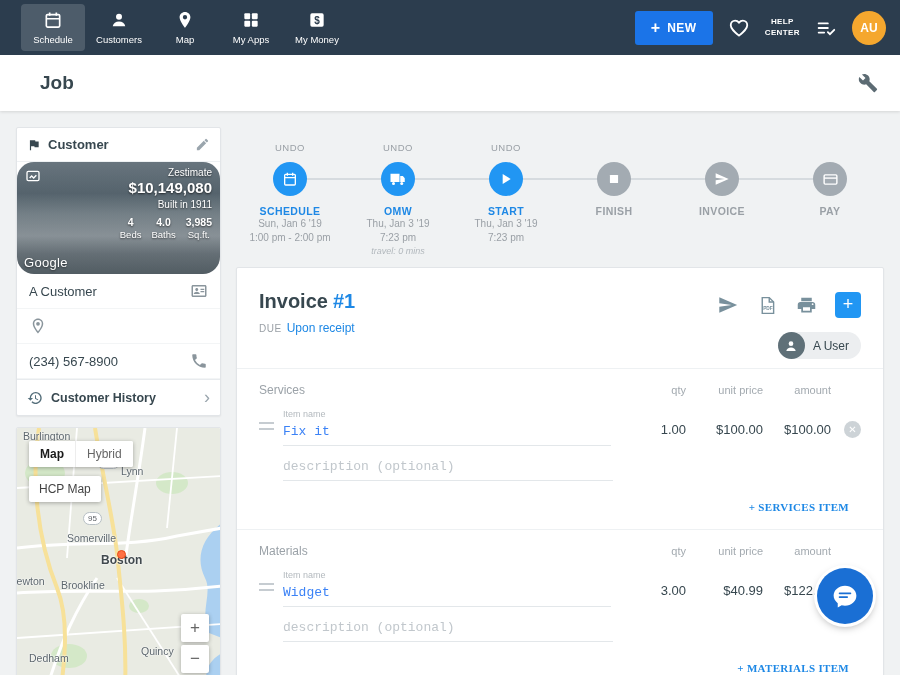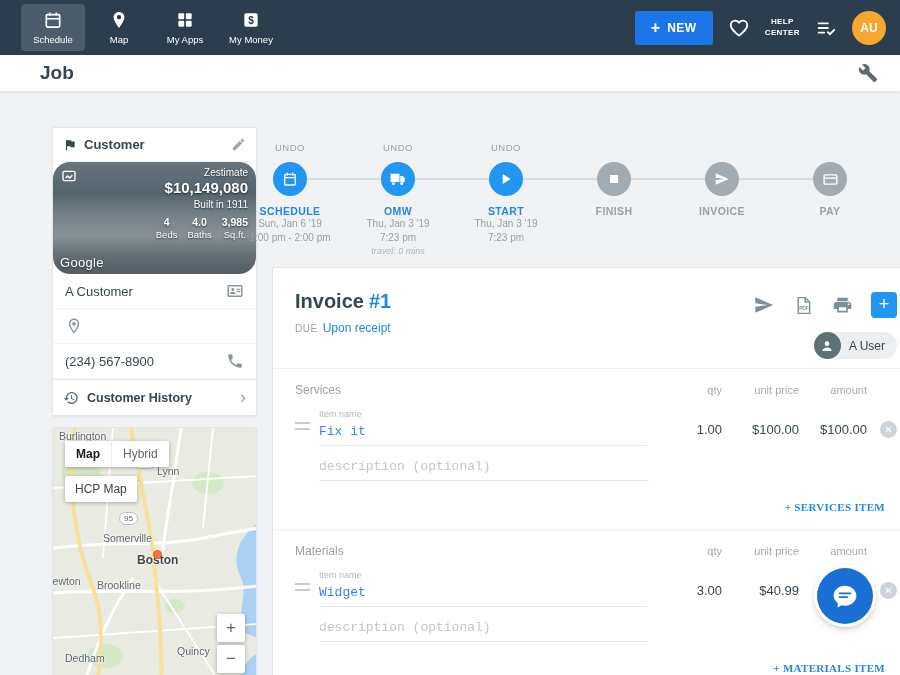--- a/index.html
+++ b/index.html
@@ -21,27 +21,27 @@
   .nav-right { margin-left:auto; display:flex; align-items:center; gap:15px; padding-right:14px; }
   .new-btn { display:flex; align-items:center; justify-content:center; gap:7px; width:78px; height:34px;
     background:#1b74e8; border:none; border-radius:3px; color:#fff; cursor:pointer; }
   .new-plus::before { content:"+"; font-size:16px; font-weight:bold; color:#fff; line-height:1; }
   .new-label { font-size:12px; font-weight:bold; letter-spacing:.5px; }
   .help-center { text-align:center; color:#fff; font-size:8px; font-weight:bold; letter-spacing:.4px; line-height:1.3; cursor:pointer; }
   .avatar { width:34px; height:34px; border-radius:50%; background:#f5a72e; color:#fff; font-size:12px;
     font-weight:bold; display:flex; align-items:center; justify-content:center; cursor:pointer; }
 
   
-  .jobbar { position:absolute; top:55px; left:0; right:0; height:36px; background:#fff;
+  .jobbar { position:absolute; top:55px; left:0; right:0; height:56px; background:#fff;
     box-shadow:0 1px 3px rgba(0,0,0,.12); display:flex; align-items:center; padding:0 22px 0 40px; z-index:5; }
   .job-title { font-size:19px; font-weight:bold; color:#37474f; }
   .job-tools { margin-left:auto; cursor:pointer; }
 
   
-  .card { background:#fff; border:1px solid #e2e5e8; border-radius:2px; box-shadow:0 1px 2px rgba(0,0,0,.06);margin-left:36px; }
+  .card { background:#fff; border:1px solid #e2e5e8; border-radius:2px; box-shadow:0 1px 2px rgba(0,0,0,.06); }
   .customer-card { position:absolute; left:16px; top:127px; width:205px; }
   .cc-header { height:34px; display:flex; align-items:center; padding:0 10px; border-bottom:1px solid #eef1f3; gap:7px; }
   .cc-title { font-size:13px; font-weight:bold; color:#37474f; flex:1; }
   .photo { position:relative; height:112px; overflow:hidden;
     background:
       linear-gradient(rgba(20,30,40,.30), rgba(20,30,40,.42)),
       linear-gradient(180deg,#8c9aa3 0%, #76868f 28%, #a8b5ba 46%, #cfd7da 66%, #9aa4a8 82%, #7f8a8e 100%);
     border-radius: 17px;
   }
   .photo-cam { position:absolute; left:8px; top:6px; }
@@ -156,20 +156,29 @@
 <div class="topnav">
   <div class="nav-items">
     <div class="nav-item active">
       <span>
           <svg width="20" height="20" viewBox="0 0 24 24" fill="none" stroke="#fff" stroke-width="2">
             <rect x="4" y="5.5" width="16" height="15" rx="1.5"></rect>
             <path d="M4 10.5h16M8 3v4M16 3v4"></path>
           </svg>
         </span>
       <span class="nav-label">Schedule</span>
+    </div>
+    <div class="nav-item">
+      <span>
+          <svg width="20" height="20" viewBox="0 0 24 24" fill="#fff">
+            <circle cx="12" cy="8" r="3.6"></circle>
+            <path d="M4.5 19.5c.6-3.6 3.6-5.7 7.5-5.7s6.9 2.1 7.5 5.7z"></path>
+          </svg>
+        </span>
+      <span class="nav-label">Customers</span>
     </div>
     <div class="nav-item">
       <span>
           <svg width="20" height="20" viewBox="0 0 24 24" fill="#fff">
             <path d="M12 2.5c-3.6 0-6.5 2.8-6.5 6.3 0 4.6 6.5 12.7 6.5 12.7s6.5-8.1 6.5-12.7c0-3.5-2.9-6.3-6.5-6.3zm0 8.8a2.6 2.6 0 1 1 0-5.2 2.6 2.6 0 0 1 0 5.2z"></path>
           </svg>
         </span>
       <span class="nav-label">Map</span>
     </div>
     <div class="nav-item">

